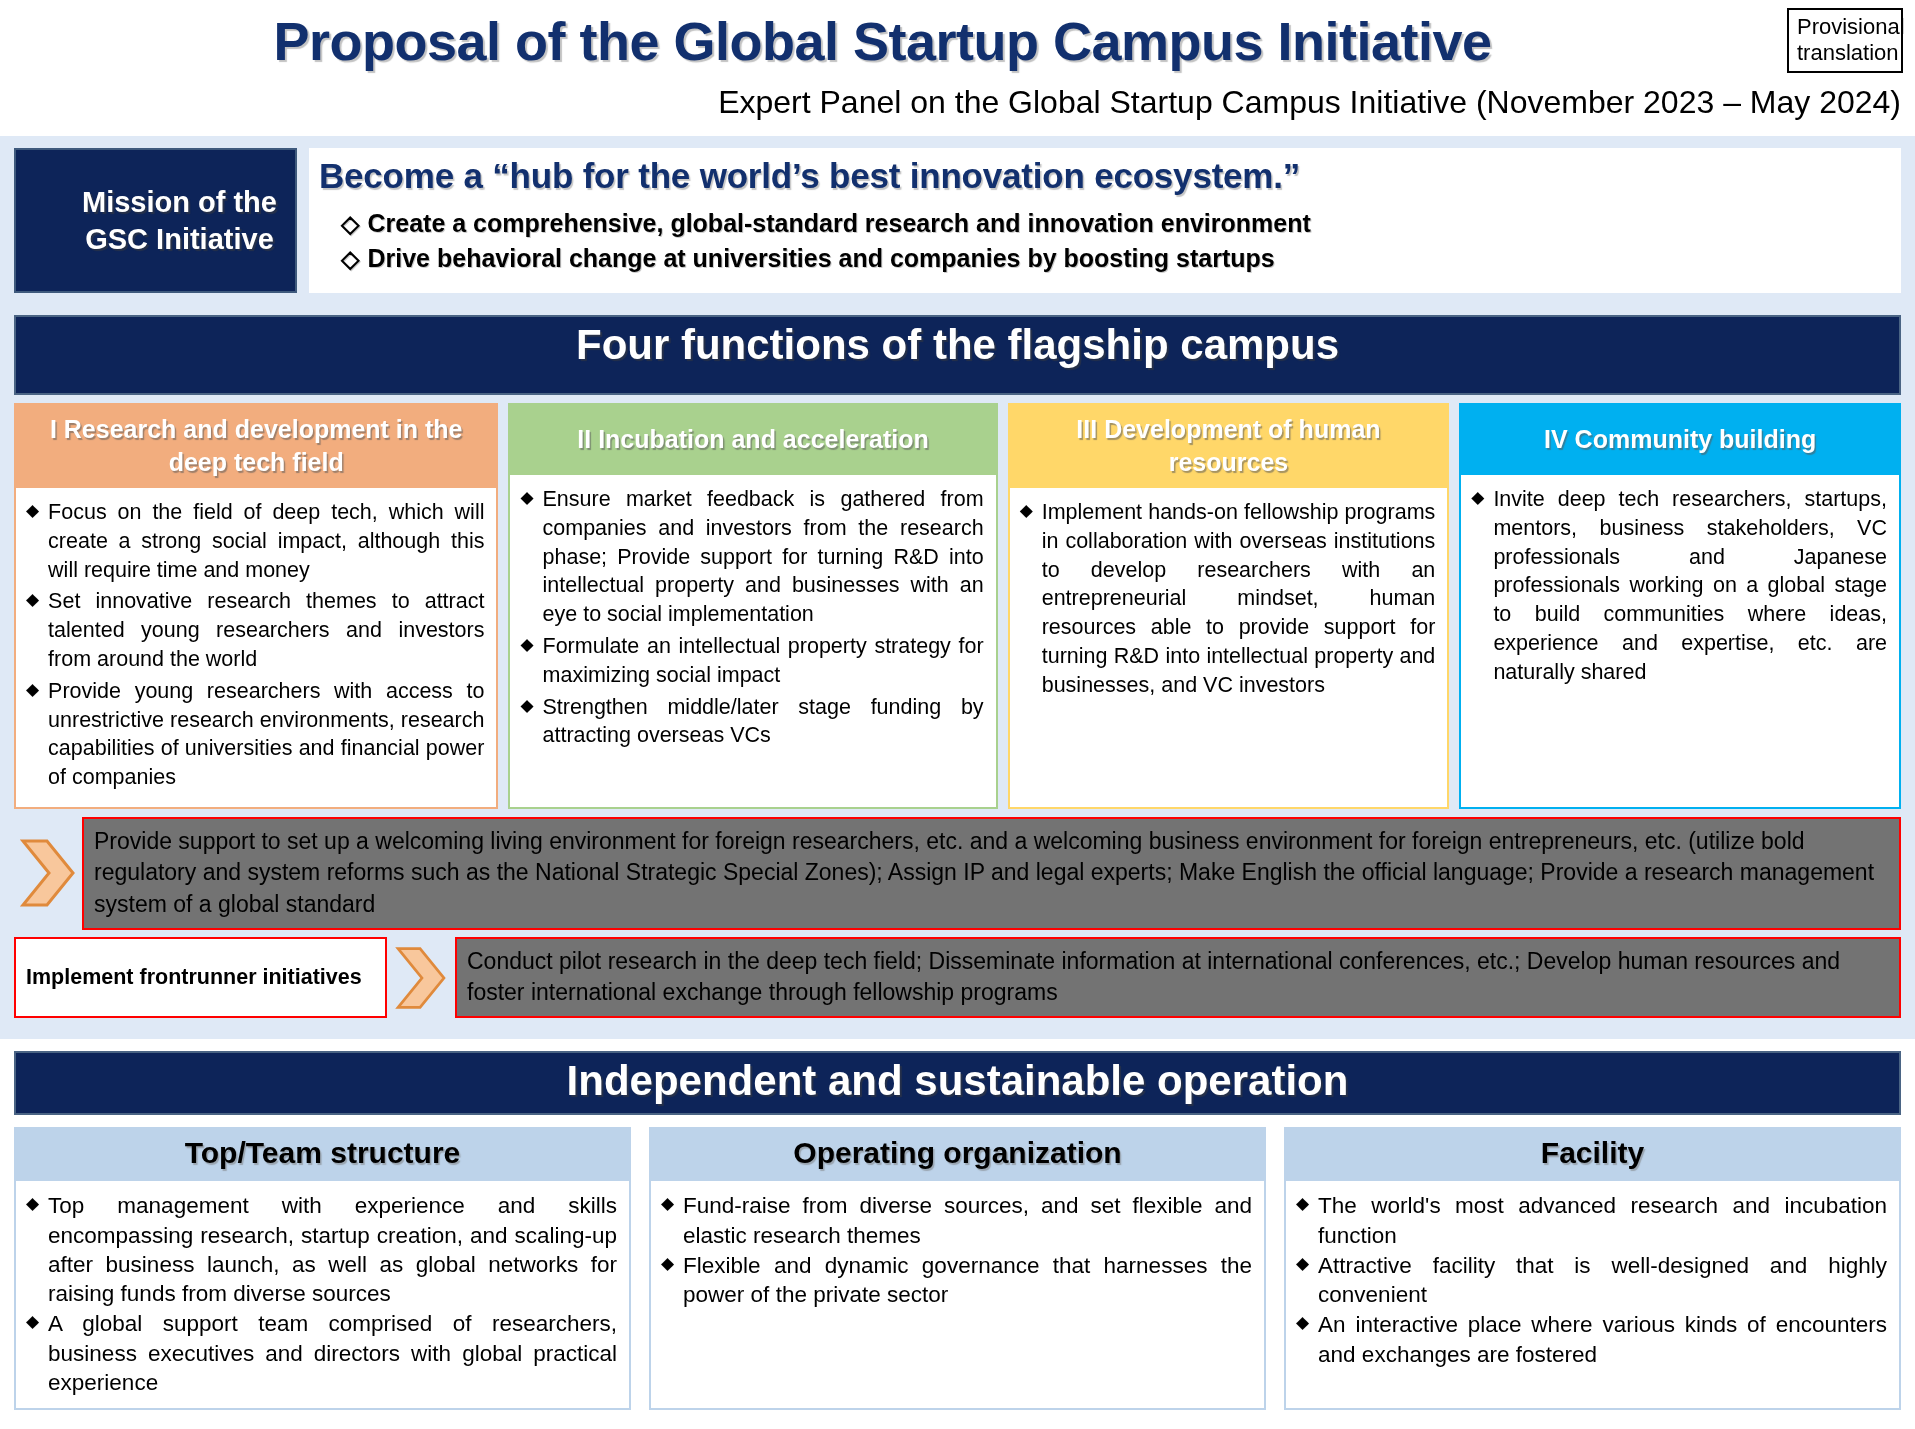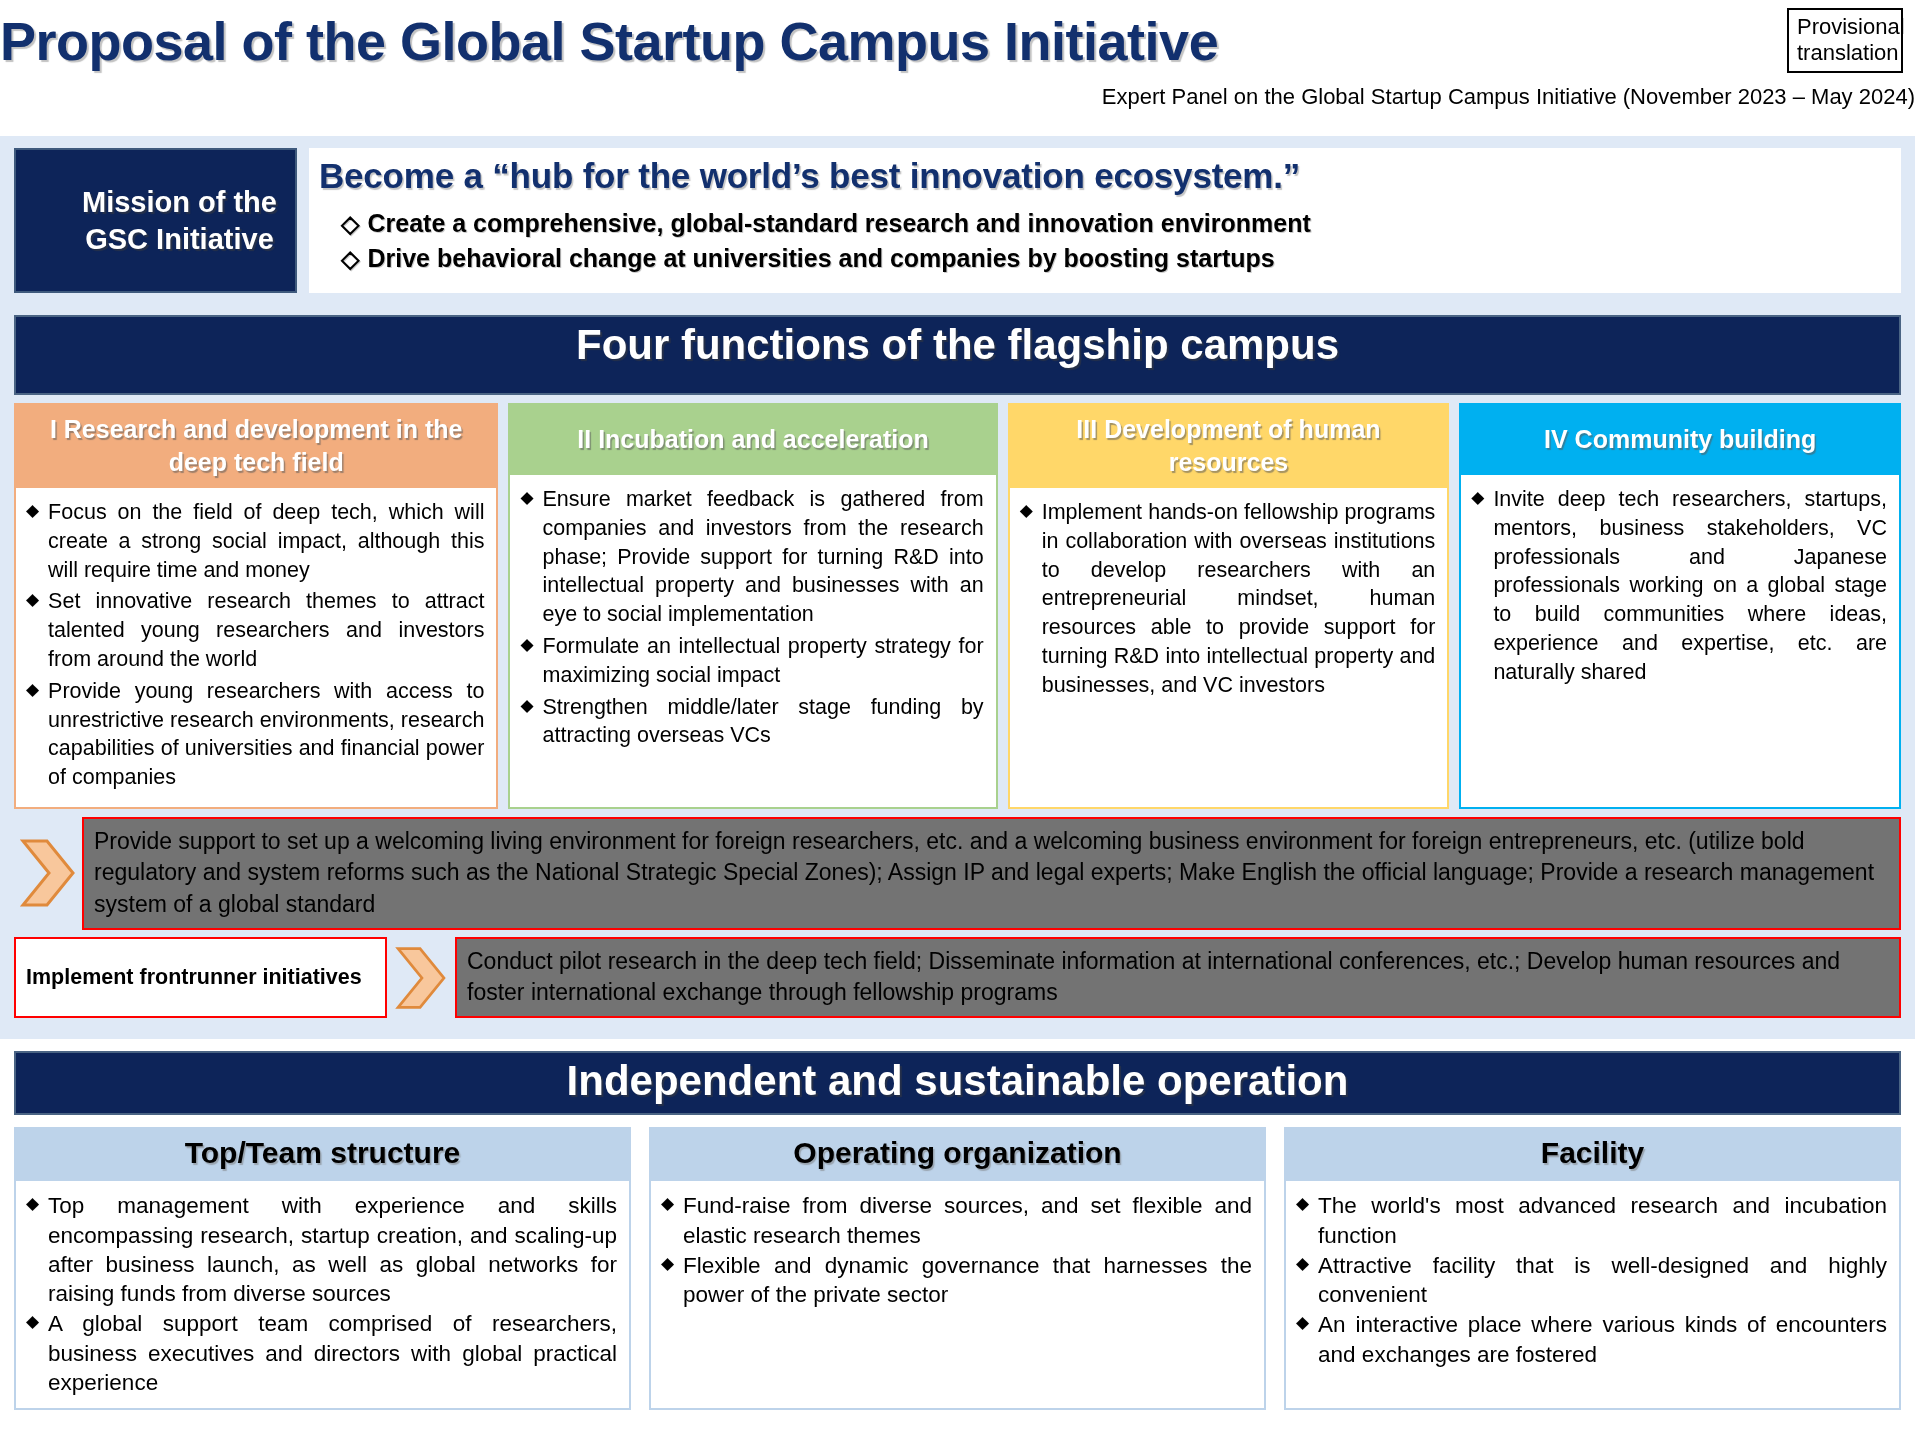--- a/index.html
+++ b/index.html
@@ -8,35 +8,36 @@
     background: #ffffff;
     font-family: "Liberation Sans", sans-serif;
     overflow: hidden;
   }
   .page { position: relative; width: 1915px; height: 1429px; background:#fff; }
 
   
   .header { position: relative; height: 136px; background:#fff; }
   .main-title {
     position: absolute; left: 0; right: 0; top: 10px;
+    text-align: center;
     font-size: 54px; font-weight: bold; color: #12306e;
     letter-spacing: -0.5px;
     padding-right: 150px;
     text-shadow: 2px 2px 1px rgba(120,120,120,.45);
   }
   .prov-box {
     position: absolute; right: 12px; top: 8px;
     border: 2px solid #000; background:#fff;
     padding: 4px 8px 5px 8px;
     font-size: 22px; line-height: 1.18; color:#000;
     text-align: left; width: 116px;
   }
   .subtitle {
-    position:absolute; right: 0; top: 84px;
-    font-size: 22px; color:#000;
+    position:absolute; right: 14px; top: 84px;
+    font-size: 32px; color:#000;
   }
 
   
   .band {
     position: relative;
     background: #dfe9f6;
     padding: 12px 14px 14px 14px;
   }
   .mission-row { display: flex; gap: 12px; align-items: stretch; }
   .mission-label {

